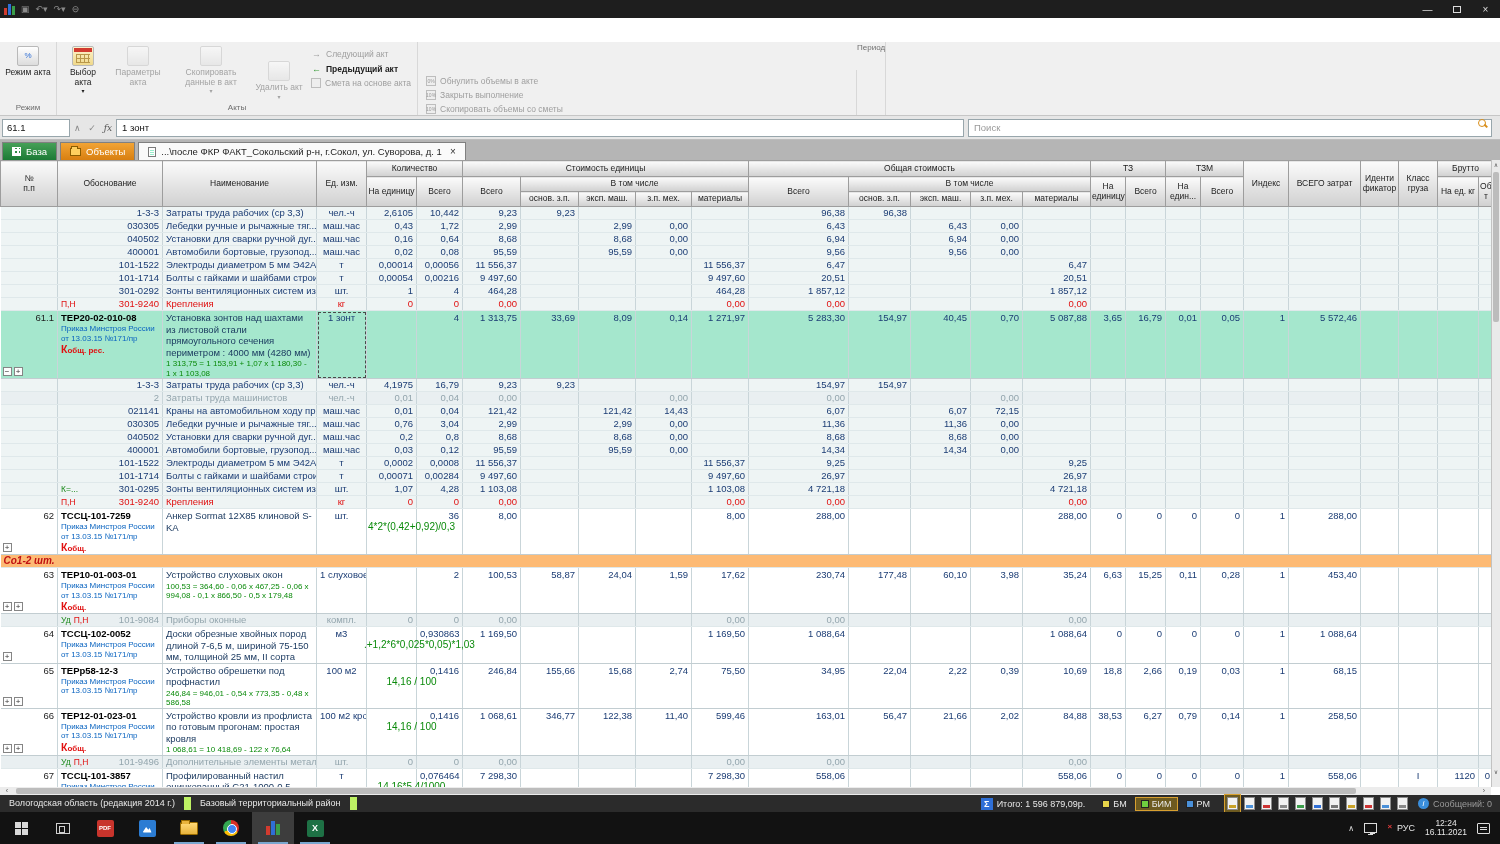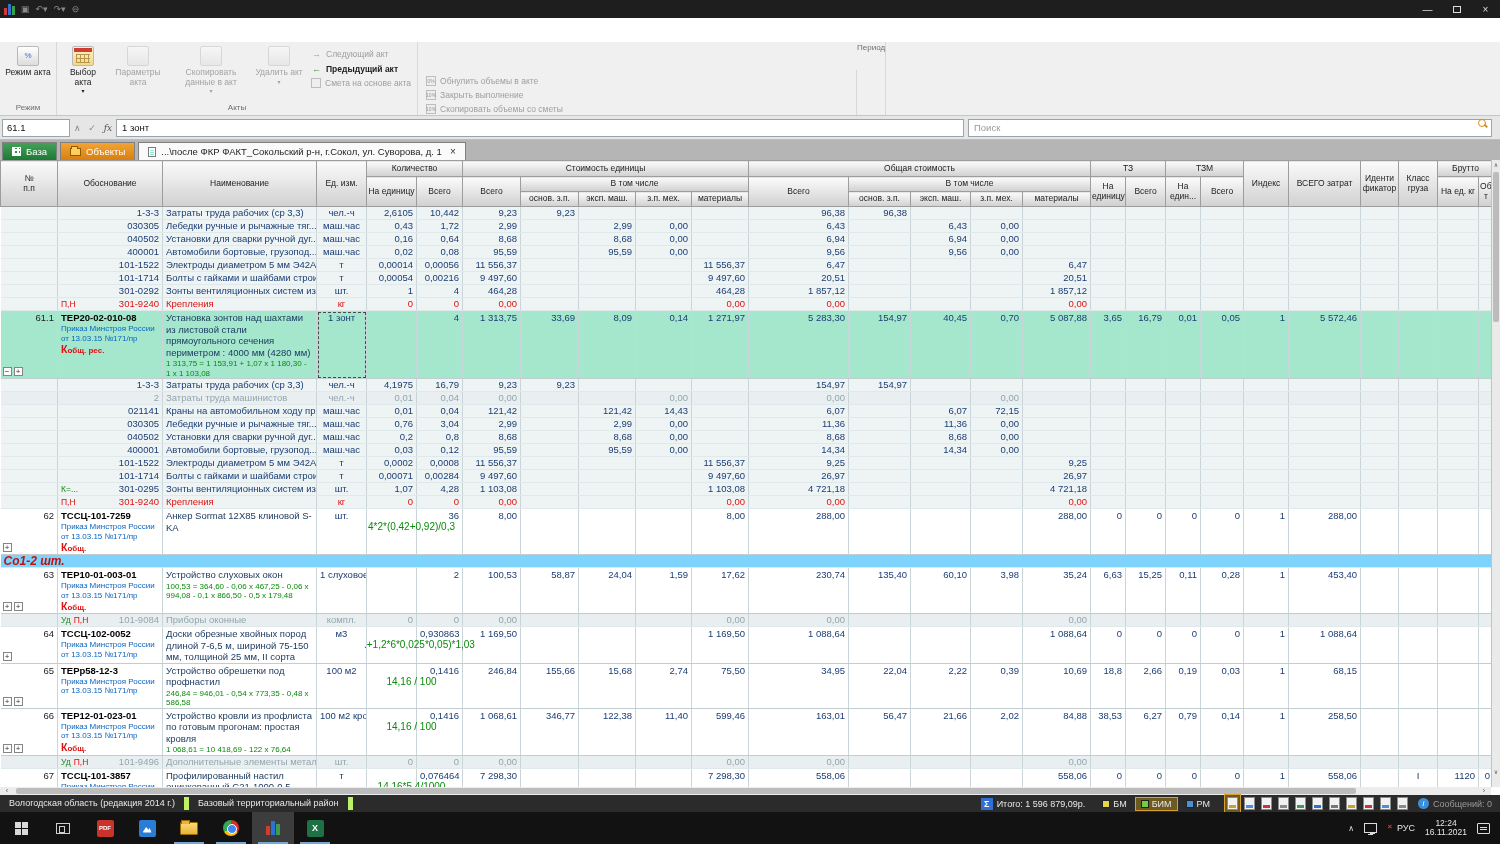--- a/index.html
+++ b/index.html
@@ -98,35 +98,35 @@
   .expbox{width:9px;height:9px;border:1px solid #858585;background:#fdfdfd;font-size:8px;line-height:7px;text-align:center;color:#333;}
   .obos-code{font-weight:bold;color:#000;font-size:9.5px;line-height:11px;white-space:nowrap;}
   .obos-order{color:#0a64c0;font-size:8px;line-height:9.5px;white-space:normal;margin-top:1px;}
   .kmark{color:#e01010;font-size:8px;font-weight:bold;line-height:11px;margin-top:1px;}
   .kmark b{font-size:10.5px;}
   .pos-name{color:#17365d;font-size:9.5px;line-height:11.5px;white-space:normal;}
   .pos-formula{color:#0a8a0a;font-size:8px;line-height:9.5px;white-space:normal;margin-top:1px;}
   .qty-f{color:#0a8a0a;font-size:10px;line-height:9.5px;white-space:nowrap;margin-left:-56px;text-align:center;}
   td.qtycell{overflow:visible;text-align:right;}
   .selcell{outline:1.5px dashed #4a4a4a;outline-offset:-2px;}
-  tr.row-sec td{color:#c01212;font-weight:bold;font-style:italic;font-size:12px;background:#7dd3fc;text-align:left;height:12px;}
+  tr.row-sec td{color:#c01212;font-weight:bold;font-style:italic;font-size:10px;background:#fdba74;text-align:left;height:12px;}
 
   
   .vscroll{position:absolute;top:160px;right:0;width:9px;height:627px;background:#eaeaea;border-left:1px solid #c2c2c2;font-size:6px;color:#555;}
   .vs-up{position:absolute;top:1px;left:0;right:0;text-align:center;}
   .vs-dn{position:absolute;bottom:12px;left:0;right:0;text-align:center;}
   .vs-thumb{position:absolute;top:12px;left:1px;width:6px;height:150px;background:#bcbcbc;border-radius:2px;}
   .hscroll{position:absolute;top:787px;left:0;width:1491px;height:8px;background:#ececec;display:flex;align-items:center;}
   .hs-left,.hs-right{width:14px;text-align:center;font-size:7px;color:#555;line-height:8px;}
   .hs-thumb{height:6px;background:#bcbcbc;border-radius:2px;width:1340px;margin:0 2px;}
   .hs-track{flex:1;}
 
   
   .statusbar{position:absolute;top:795px;left:0;right:0;height:17px;background:#2b2b2b;color:#e8e8e8;font-size:9px;display:flex;align-items:center;}
-  .sb-item{padding:0 9px;border-right:5px solid #bef264;height:13px;line-height:13px;}
+  .sb-item{padding:0 9px;border-right:7px solid #bef264;height:13px;line-height:13px;}
   .sb-total{margin-left:auto;display:flex;align-items:center;gap:4px;padding-right:10px;}
   .sigma{width:12px;height:12px;background:#2f6fd6;color:#fff;font-size:9px;font-weight:bold;display:flex;align-items:center;justify-content:center;}
   .chip{display:flex;align-items:center;gap:3px;padding:1px 5px;margin:0 1px;border:1px solid transparent;}
   .chip-active{background:#6d5a20;border-color:#d8a030;}
   .chipsq{width:8px;height:8px;border:1px solid #222;}
   .sdocs{display:flex;gap:6px;margin:0 10px;}
   .sdoc{width:11px;height:13px;background:#f2f2f2;border:1px solid #8a8a8a;position:relative;}
   .sdoc i{position:absolute;left:1px;right:1px;bottom:1px;height:3px;display:block;}
   .sdoc.sel{box-shadow:0 0 0 2px #6d5a20,0 0 0 3px #d8a030;}
   .sb-info{display:flex;align-items:center;gap:4px;color:#9a9a9a;padding-right:8px;}
@@ -211,21 +211,21 @@
           </div>
           <div class="bigbtn dis" style="width: 62px;">
             <span class="ric"></span>
             <span>Параметры акта</span>
           </div>
           <div class="bigbtn dis" style="width: 84px;">
             <span class="ric"></span>
             <span>Скопировать данные в акт </span>
             <span class="darr">▾</span>
           </div>
-          <div class="bigbtn dis" style="width: 52px;">
+          <div class="bigbtn dis" style="width: 52px; justify-content: flex-end;">
             <span class="ric"></span>
             <span>Удалить акт </span>
             <span class="darr">▾</span>
           </div>
           <div class="smallstack">
             <div class="smallitem">
               <span class="sic">→</span>
               <span>Следующий акт</span>
             </div>
             <div class="smallitem en">
@@ -1044,21 +1044,21 @@
             <td></td>
             <td class="qtycell">
               <div>2</div>
             </td>
             <td class="numcell">100,53</td>
             <td class="numcell">58,87</td>
             <td class="numcell">24,04</td>
             <td class="numcell">1,59</td>
             <td class="numcell">17,62</td>
             <td class="numcell">230,74</td>
-            <td class="numcell">135,40</td>
+            <td class="numcell">177,48</td>
             <td class="numcell">60,10</td>
             <td class="numcell">3,98</td>
             <td class="numcell">35,24</td>
             <td class="numcell">6,63</td>
             <td class="numcell">15,25</td>
             <td class="numcell">0,11</td>
             <td class="numcell">0,28</td>
             <td class="numcell">1</td>
             <td class="numcell">453,40</td>
             <td class="numcell"></td>

